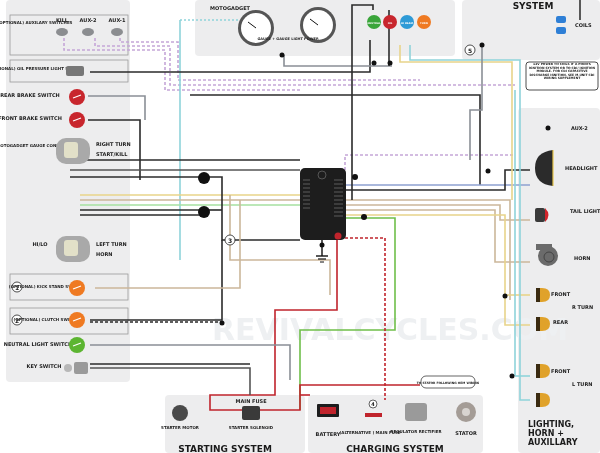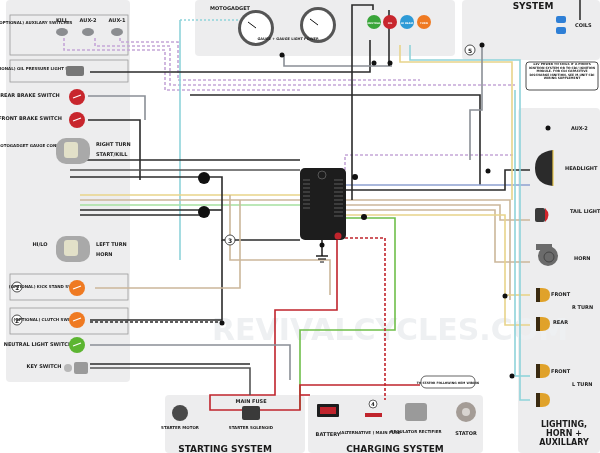--- a/index.html
+++ b/index.html
@@ -302,21 +302,21 @@
       <path d="M536 364 h6 q8 0 8 7 q0 7 -8 7 h-6 z" fill="#e0a22a"></path>
       <rect x="536" y="364" width="4" height="14" fill="#3a2a10"></rect>
       <text class="lbl lbl-l" x="551" y="373">FRONT</text>
     </g>
     <text class="lbl lbl-l" x="572" y="386">L TURN</text>
     <g>
       <path d="M536 393 h6 q8 0 8 7 q0 7 -8 7 h-6 z" fill="#e0a22a"></path>
       <rect x="536" y="393" width="4" height="14" fill="#3a2a10"></rect>
     </g>
     <foreignObject x="528" y="420" width="72" height="33">
-      <div xmlns="http://www.w3.org/1999/xhtml" style="font-family:'DejaVu Sans',sans-serif;font-weight:bold;font-size:8px;line-height:9px;text-align:center;color:#1a1a1a;">LIGHTING, HORN + AUXILLARY</div>
+      <div xmlns="http://www.w3.org/1999/xhtml" style="font-family:'DejaVu Sans',sans-serif;font-weight:bold;font-size:8px;line-height:9px;text-align:left;color:#1a1a1a;">LIGHTING, HORN + AUXILLARY</div>
     </foreignObject>
   </g>
 
   <g>
     <g>
       <circle cx="180" cy="413" r="8" fill="#4a4a4a"></circle>
       <text class="lbl" x="180" y="429" style="font-size:4px">STARTER MOTOR</text>
     </g>
     <text class="lbl" x="251" y="403">MAIN FUSE</text>
     <g>

